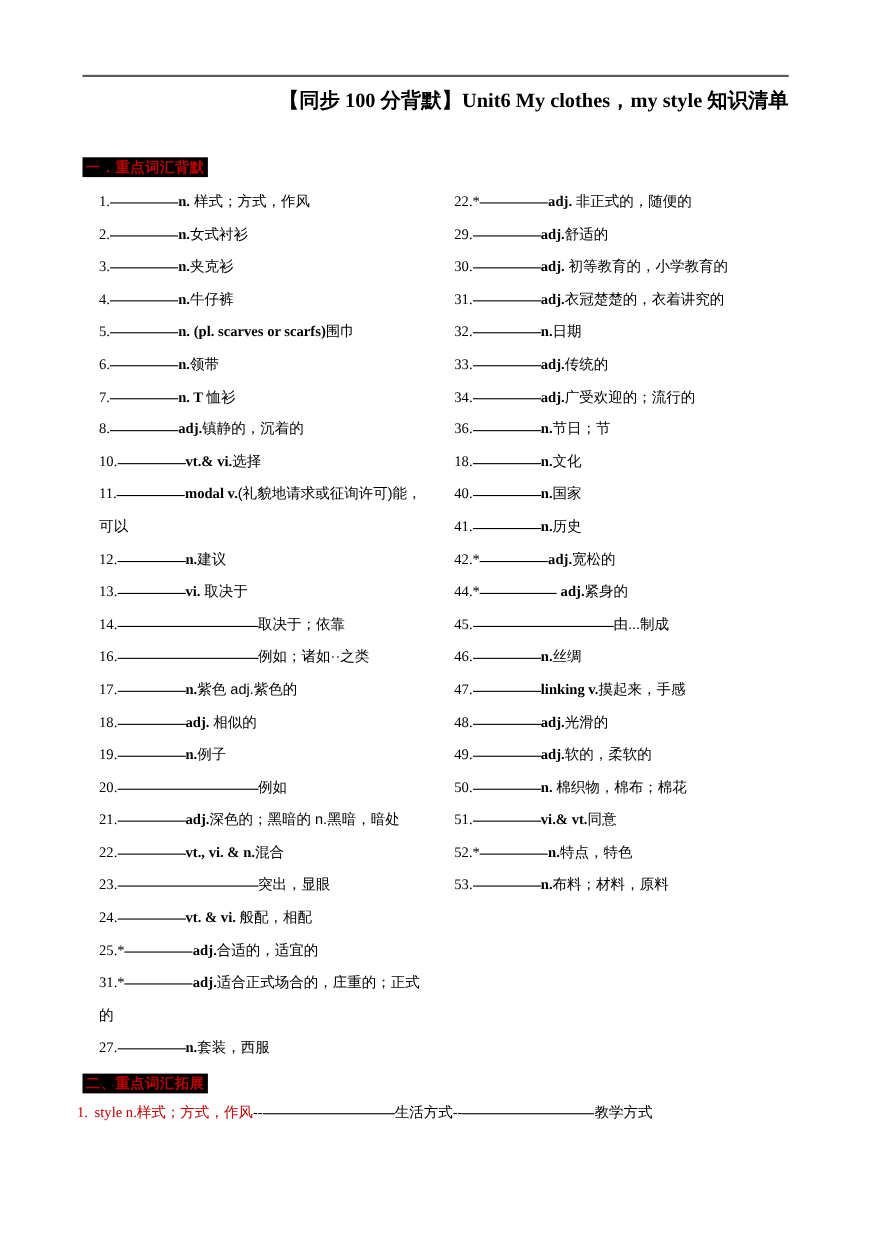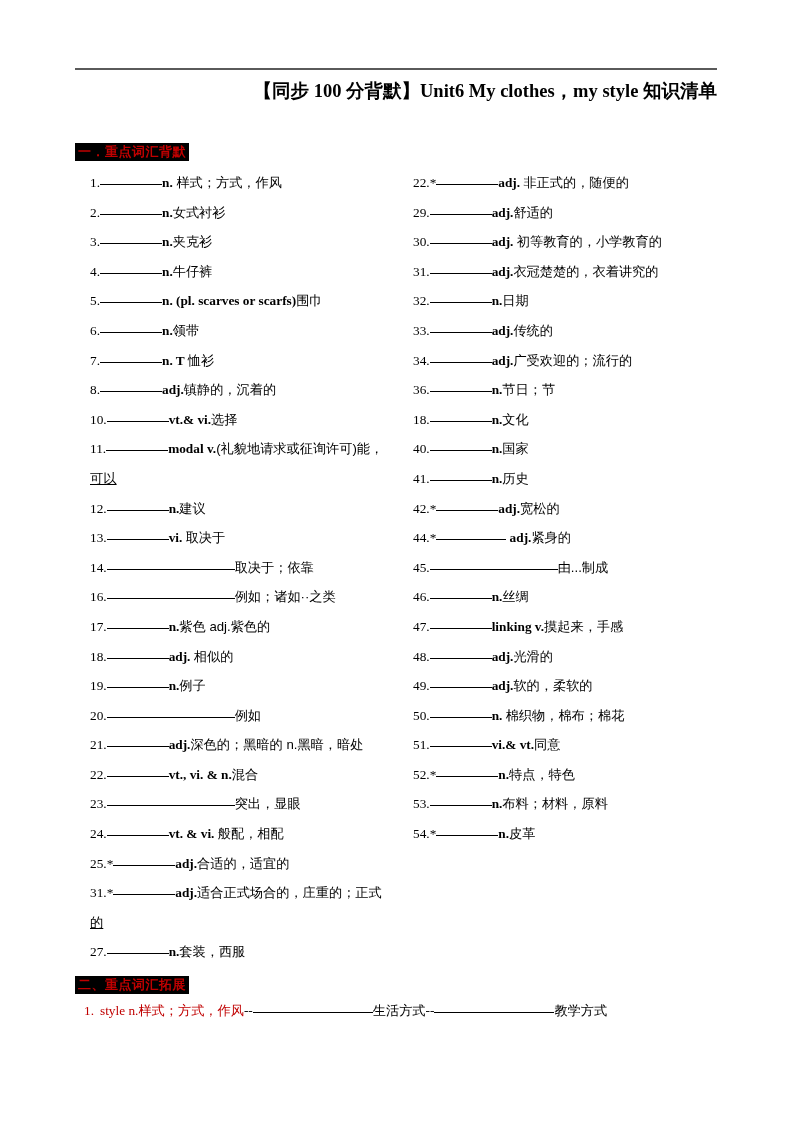--- a/index.html
+++ b/index.html
@@ -100,27 +100,26 @@
     font-family: "Liberation Serif", "DejaVu Serif", serif;
   }
   .cn {
     font-family: "Liberation Sans", "DejaVu Sans", sans-serif;
     font-size: 13.2px;
   }
   .wrap-line {
     font-size: 13.3px;
     line-height: 29.6px;
     white-space: nowrap;
-    text-decoration: underline;
   }
   .gap-space { display: inline-block; width: 6px; }
 
   .ext-line {
     position: absolute;
-    left: 84px;
+    left: 70px;
     top: 1001px;
     font-size: 13.3px;
     line-height: 20px;
     white-space: nowrap;
     text-align: right;
   }
   .ext-line .red {
     color: #c00000;
     font-family: "Liberation Serif", "DejaVu Serif", serif;
   }
@@ -189,21 +188,20 @@
         <div class="vocab-item"><span class="num">44.</span><span class="star">*</span><span class="blank w3"></span><span class="pos"> adj.</span><span class="cn">紧身的</span></div>
         <div class="vocab-item"><span class="num">45.</span><span class="blank w2"></span><span class="cn">由...制成</span></div>
         <div class="vocab-item"><span class="num">46.</span><span class="blank w1"></span><span class="pos">n.</span><span class="cn">丝绸</span></div>
         <div class="vocab-item"><span class="num">47.</span><span class="blank w1"></span><span class="pos">linking v.</span><span class="cn">摸起来，手感</span></div>
         <div class="vocab-item"><span class="num">48.</span><span class="blank w1"></span><span class="pos">adj.</span><span class="cn">光滑的</span></div>
         <div class="vocab-item"><span class="num">49.</span><span class="blank w1"></span><span class="pos">adj.</span><span class="cn">软的，柔软的</span></div>
         <div class="vocab-item"><span class="num">50.</span><span class="blank w1"></span><span class="pos">n. </span><span class="cn">棉织物，棉布；棉花</span></div>
         <div class="vocab-item"><span class="num">51.</span><span class="blank w1"></span><span class="pos">vi.&amp; vt.</span><span class="cn">同意</span></div>
         <div class="vocab-item"><span class="num">52.</span><span class="star">*</span><span class="blank w1"></span><span class="pos">n.</span><span class="cn">特点，特色</span></div>
         <div class="vocab-item"><span class="num">53.</span><span class="blank w1"></span><span class="pos">n.</span><span class="cn">布料；材料，原料</span></div>
-        <div class="vocab-item"><span class="num">54.</span><span class="star">*</span><span class="blank w1"></span><span class="pos">n.</span><span class="cn">皮革</span></div>
       </div>
   </div>
 
   <div class="section-head" id="sec2-head">二、重点词汇拓展</div>
 
   <div class="ext-line">
     <span class="red">1.</span><span class="gap-space"></span><span class="red">style n.</span><span class="red cn">样式；方式，作风</span><span>--</span><span class="ext-blank"></span><span class="cn">生活方式</span><span>--</span><span class="ext-blank"></span><span class="cn">教学方式</span>
   </div>
 
 </div>

